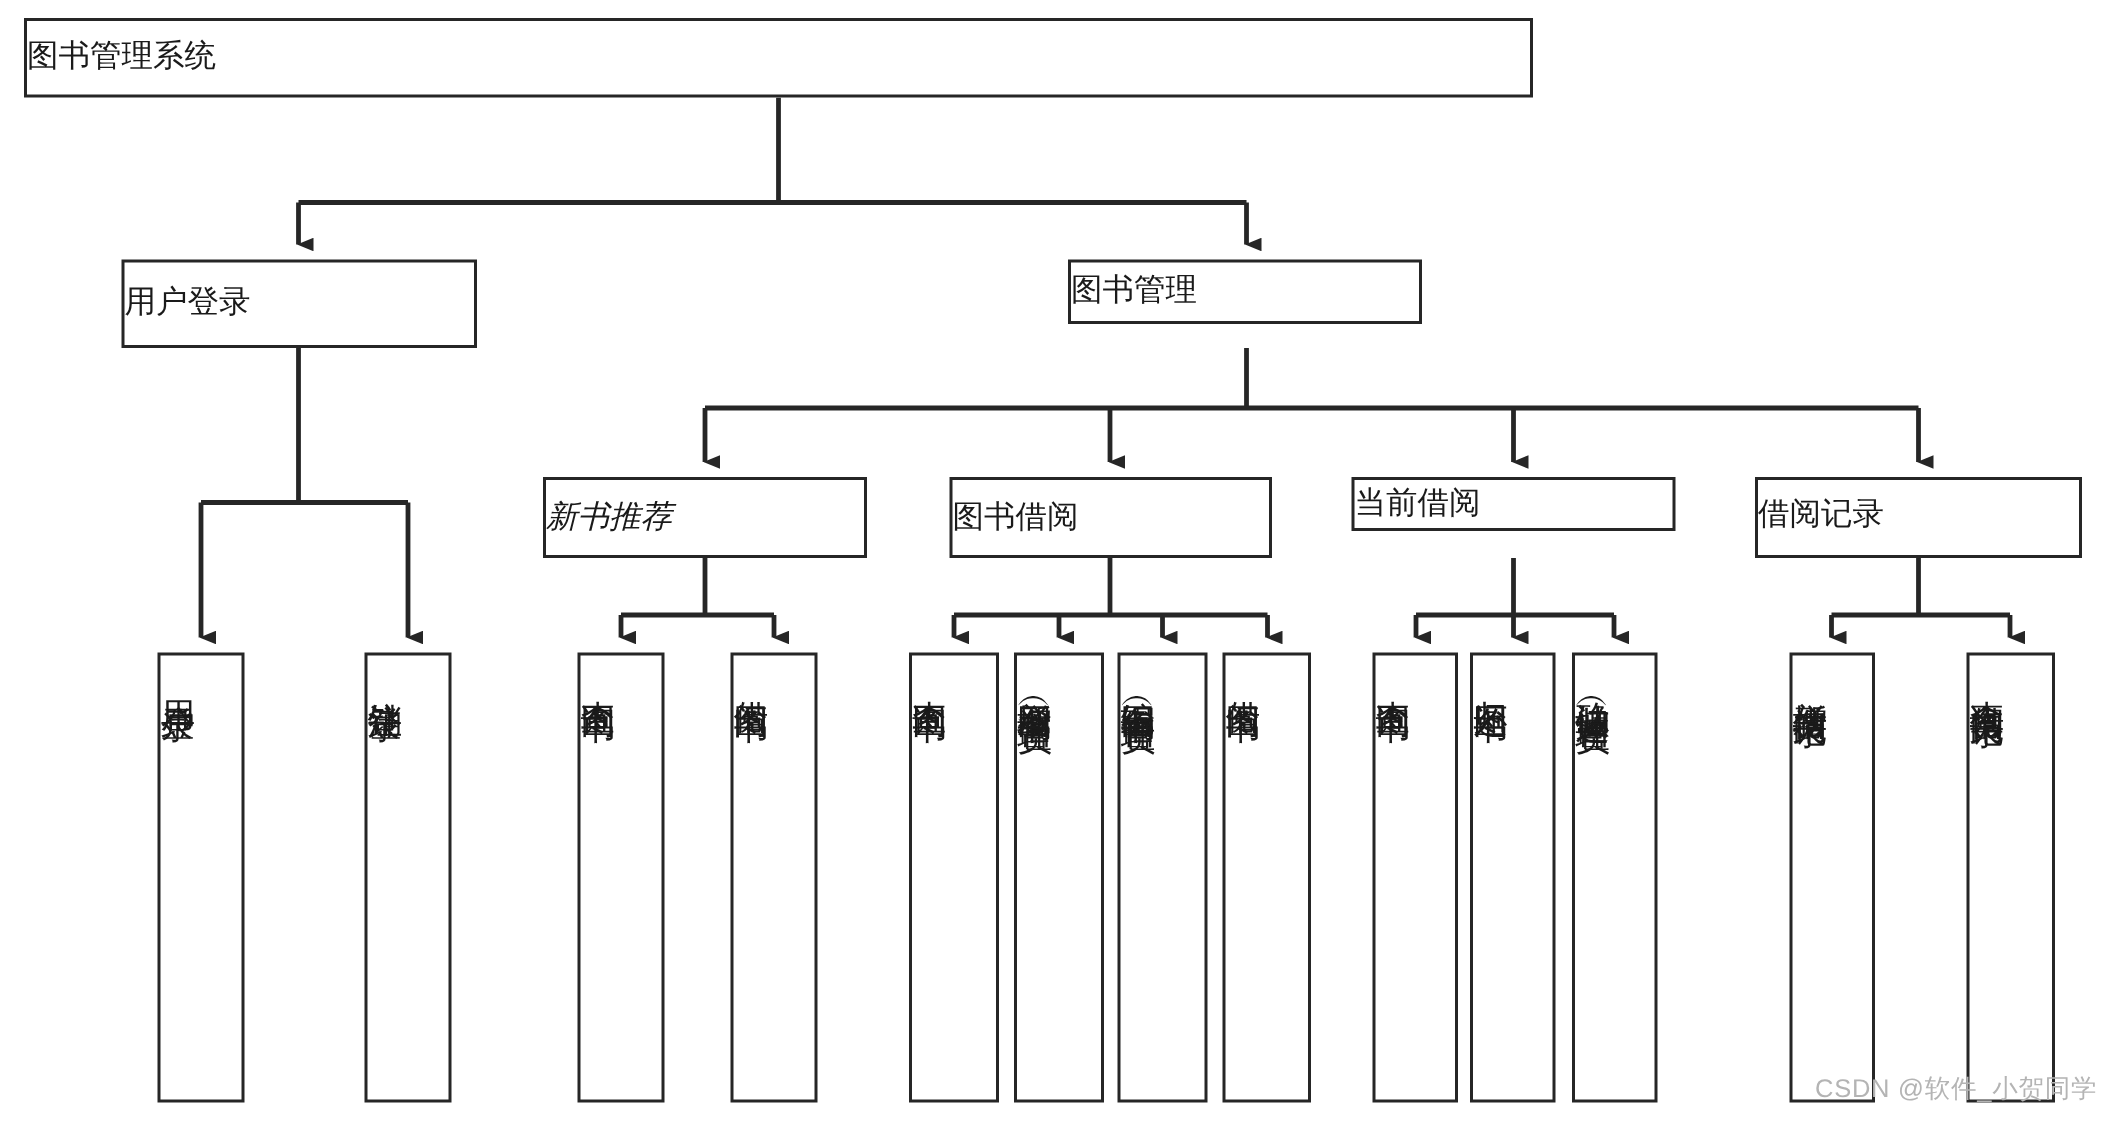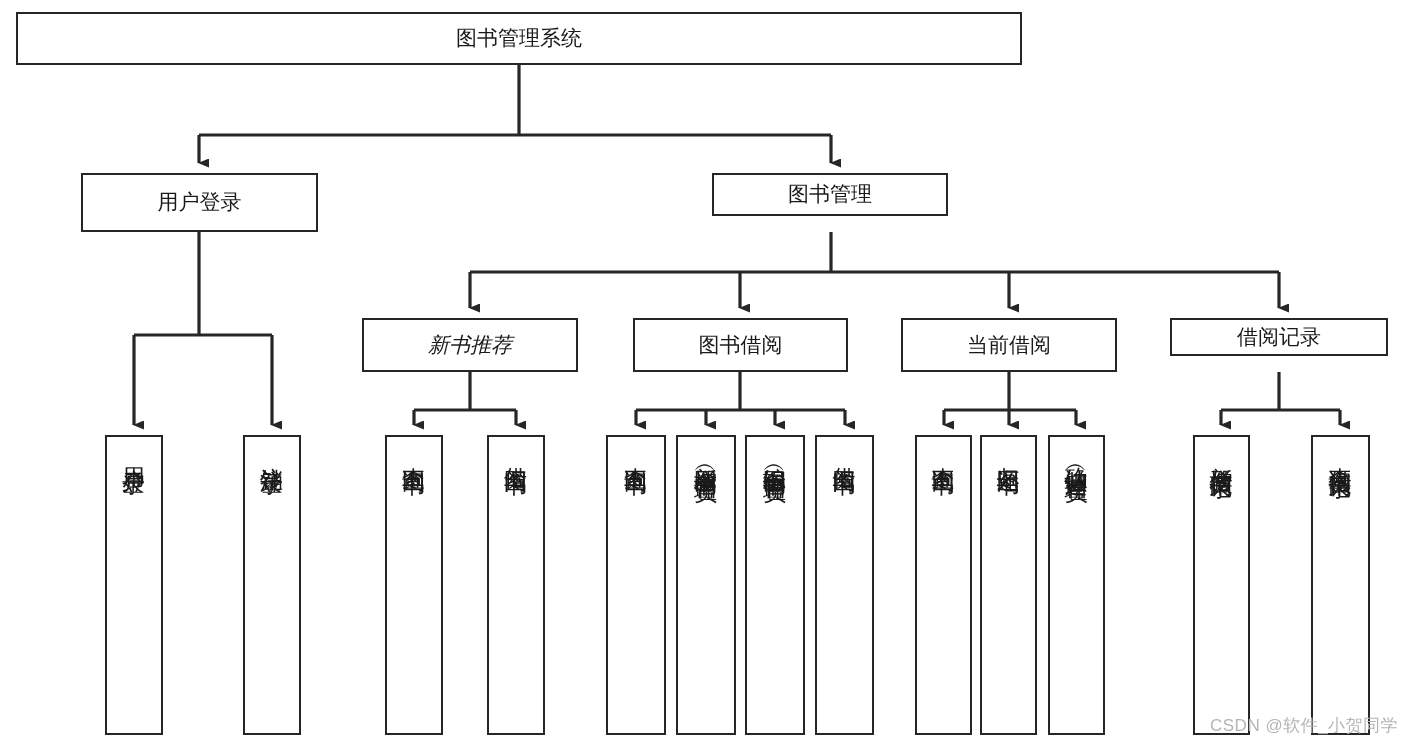--- a/index.html
+++ b/index.html
@@ -24,21 +24,20 @@
     width: 1405px;
     height: 747px;
   }
   .node {
     position: absolute;
     box-sizing: border-box;
     border: 2px solid #262626;
     background: #ffffff;
     display: flex;
     align-items: center;
-    justify-content: center;
     color: #1a1a1a;
   }
   .node-label {
     display: block;
     text-align: center;
     line-height: 1.18;
     color: #1a1a1a;
   }
   .node.horizontal .node-label {
     writing-mode: horizontal-tb;
@@ -130,24 +129,24 @@
   <div class="node horizontal" id="node-l2-1" style="left: 712px; top: 173px; width: 236px; height: 43px;">
     <span class="node-label">图书管理</span>
   </div>
 
   <div class="node horizontal" id="node-l3-0" style="left: 362px; top: 318px; width: 216px; height: 54px; font-style: italic;">
     <span class="node-label">新书推荐</span>
   </div>
   <div class="node horizontal" id="node-l3-1" style="left: 633px; top: 318px; width: 215px; height: 54px;">
     <span class="node-label">图书借阅</span>
   </div>
-  <div class="node horizontal" id="node-l3-2" style="left: 901px; top: 318px; width: 216px; height: 54px;">
+  <div class="node horizontal" id="node-l3-2" style="left: 901px; top: 318px; width: 216px; height: 36px;">
     <span class="node-label">当前借阅</span>
   </div>
-  <div class="node horizontal" id="node-l3-3" style="left: 1170px; top: 318px; width: 218px; height: 38px;">
+  <div class="node horizontal" id="node-l3-3" style="left: 1170px; top: 318px; width: 218px; height: 54px; font-family: Liberation Mono, monospace;">
     <span class="node-label">借阅记录</span>
   </div>
 
   <div class="node vertical" id="node-leaf-0" style="left: 105px; top: 435px; width: 58px; height: 300px;">
     <span class="node-label">用户登录</span>
   </div>
   <div class="node vertical" id="node-leaf-1" style="left: 243px; top: 435px; width: 58px; height: 300px;">
     <span class="node-label">注销登录</span>
   </div>
   <div class="node vertical" id="node-leaf-2" style="left: 385px; top: 435px; width: 58px; height: 300px;">

